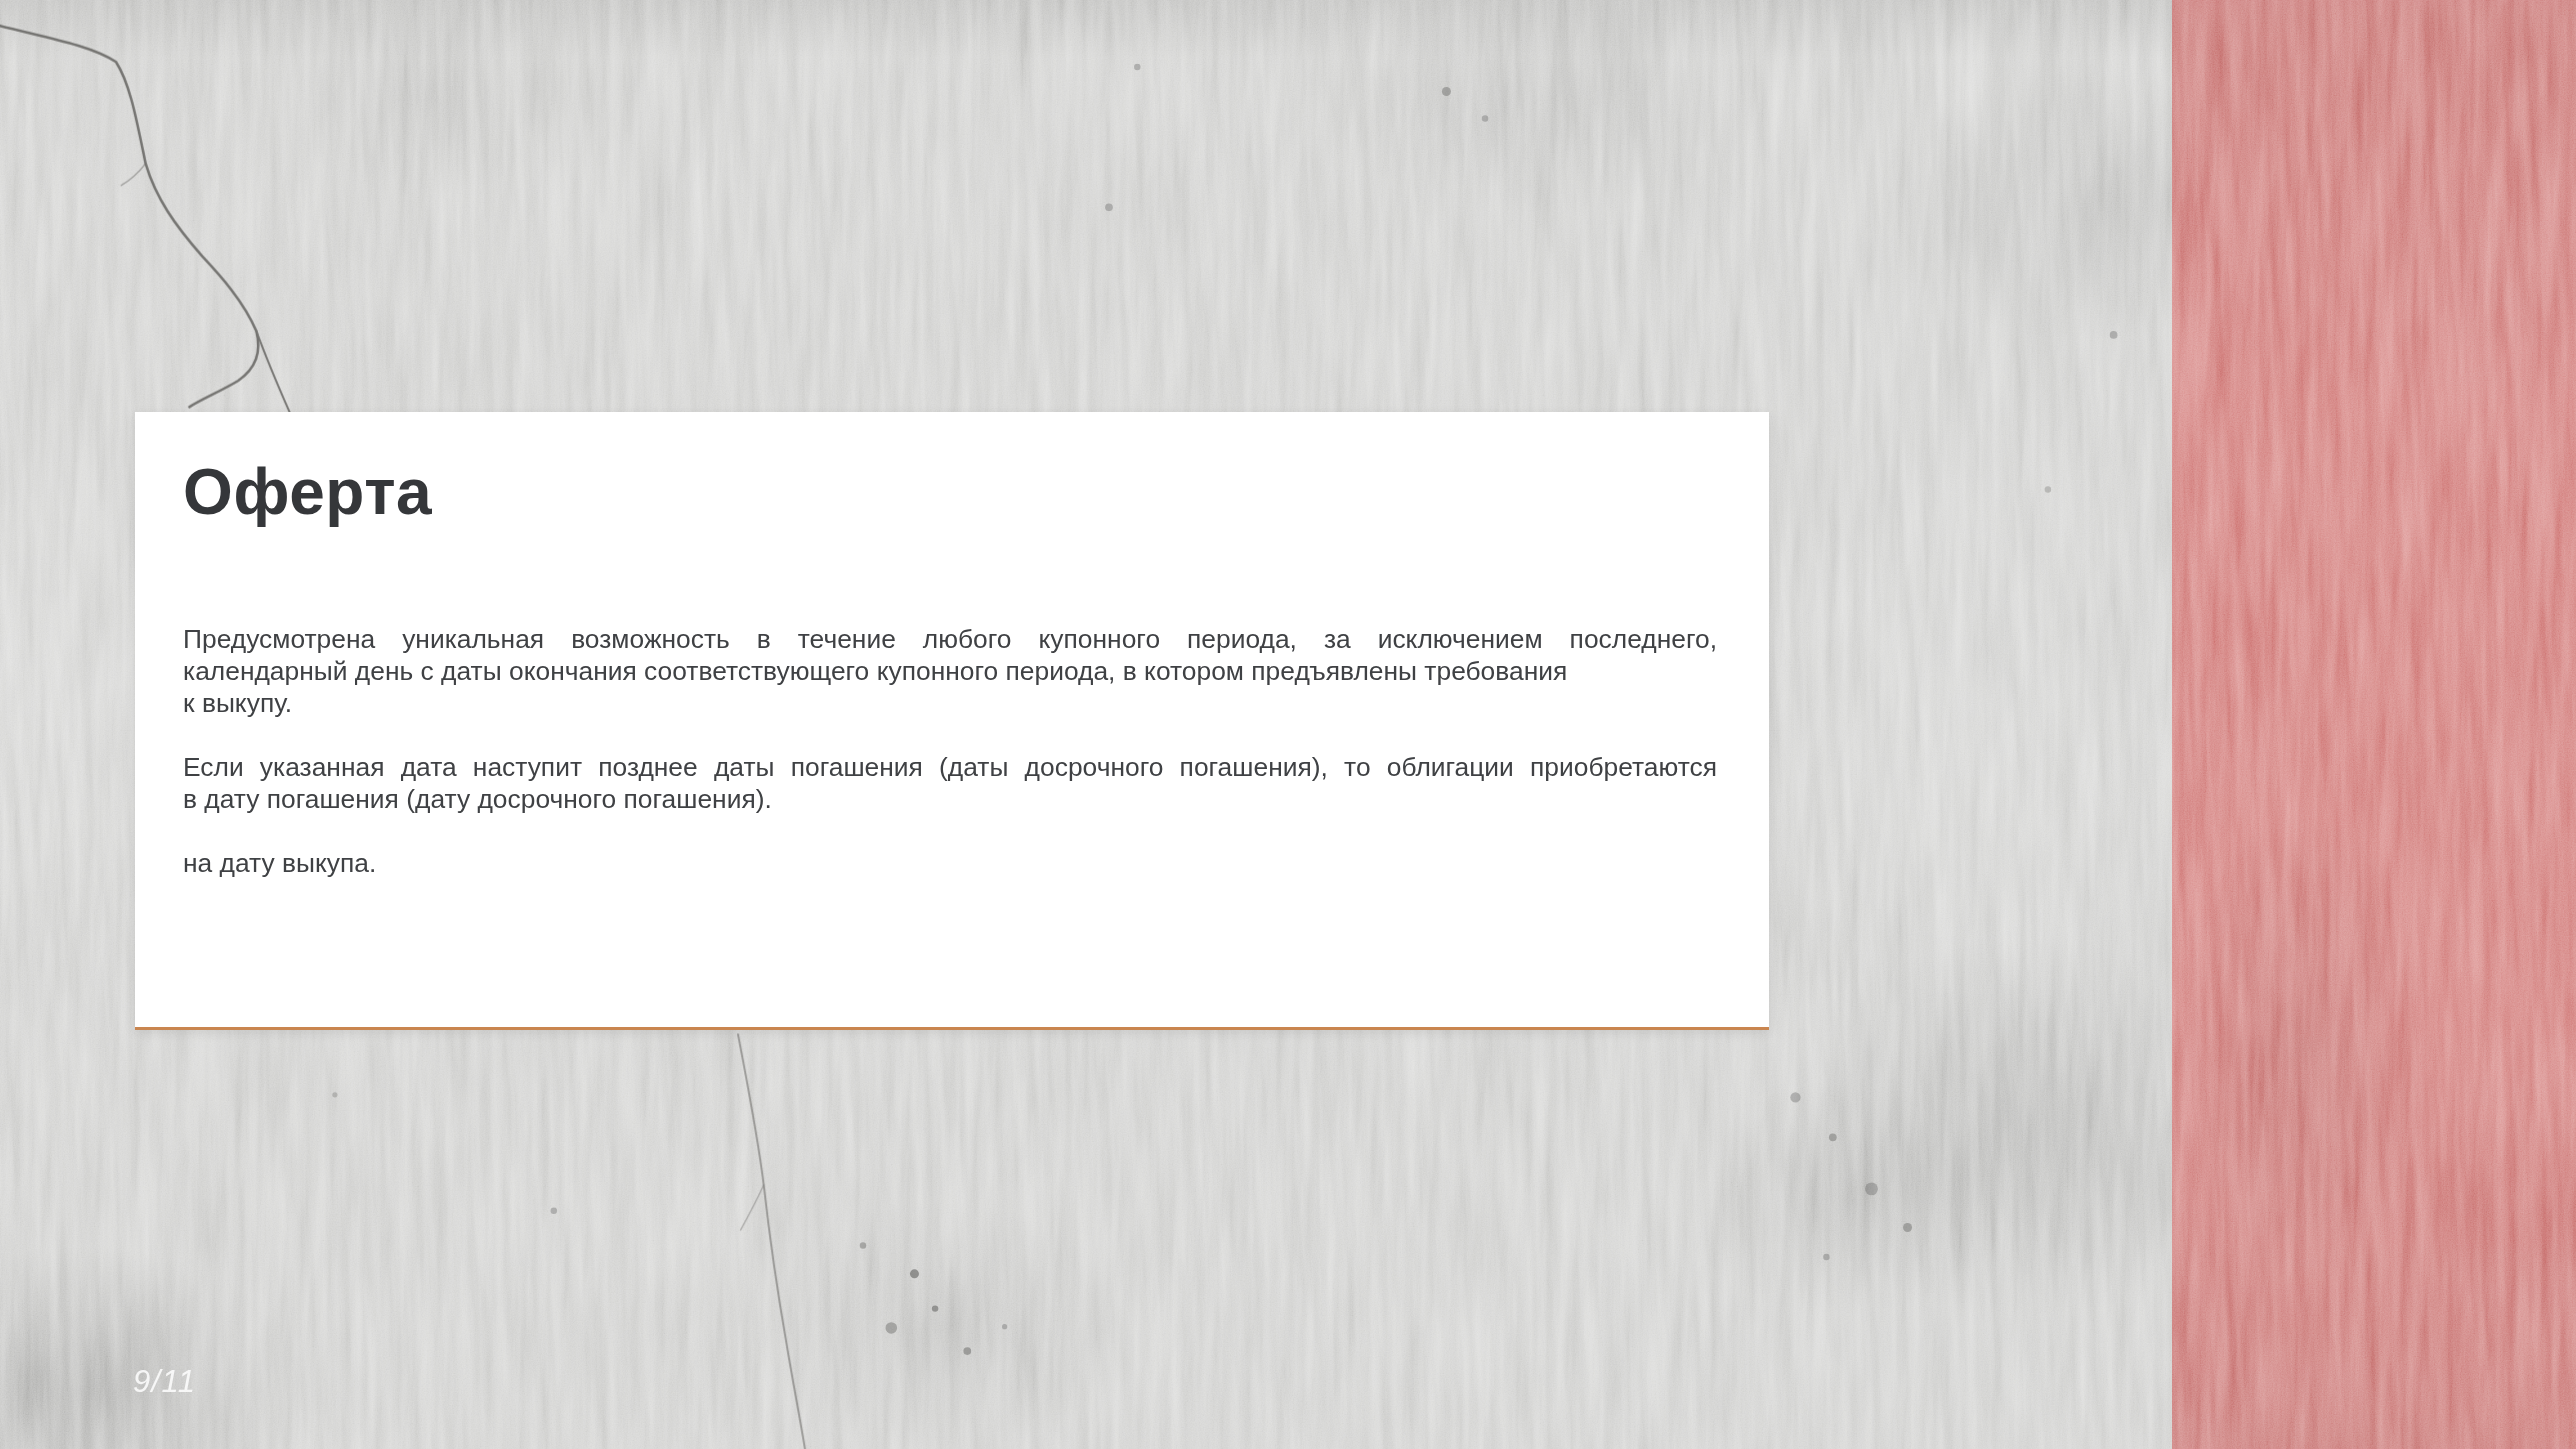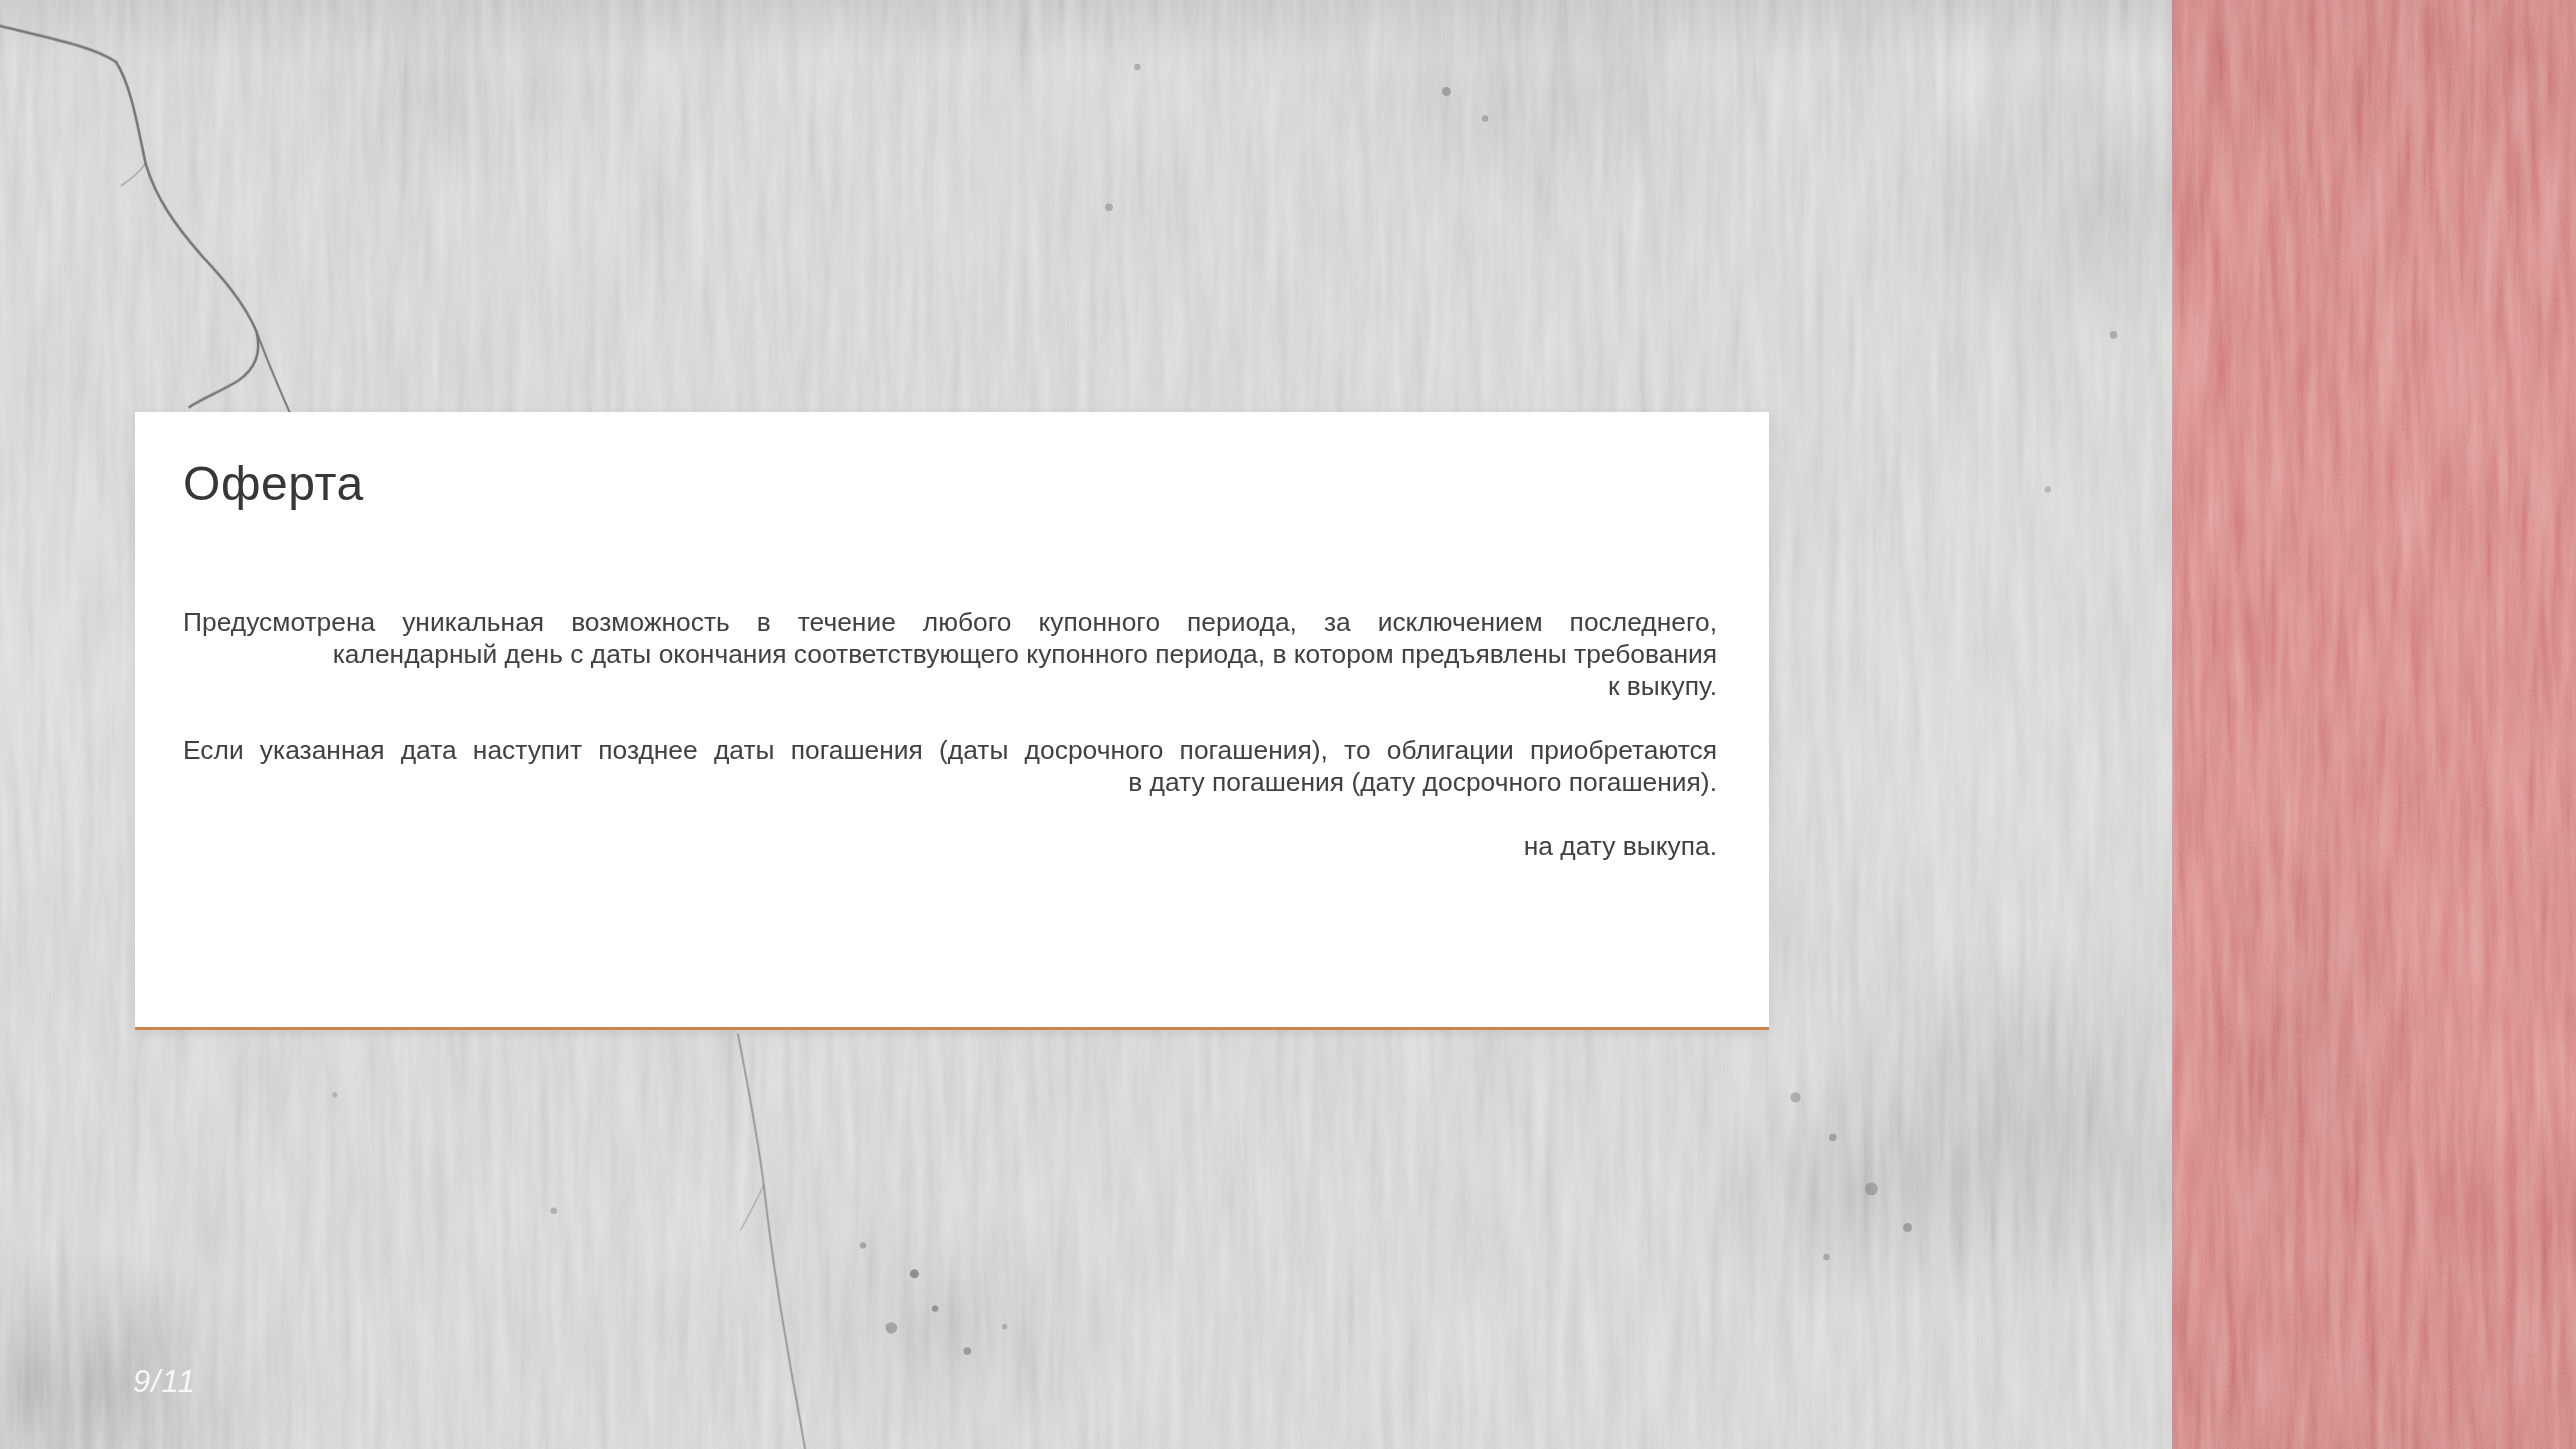--- a/index.html
+++ b/index.html
@@ -65,33 +65,33 @@
     width: 1634px;
     height: 618px;
     box-sizing: border-box;
     background: var(--card-background, #ffffff);
     border-bottom: 3.2px solid var(--card-underline, #c9854f);
     box-shadow: 0 2.6px 10.3px rgba(40,40,38,.10);
     padding: 46px 52px 0 48px;
   }
   .title {
     margin: 0;
-    font-size: 48px;
+    font-size: 64px;
     line-height: 1.08;
-    font-weight: 400;
+    font-weight: 700;
     letter-spacing: 0.6px;
     color: var(--title-text, #35373a);
   }
   .body { margin-top: 96px; }
   .para + .para { margin-top: 32px; }
   .line {
     font-size: 26.4px;
     line-height: 32px;
     color: var(--body-text, #3f4144);
-    text-align: right;
+    text-align: left;
     white-space: normal;
   }
   .jline {
     text-align: justify;
     text-align-last: justify;
   }
   
   .page-num {
     position: absolute;
     left: 133px;

